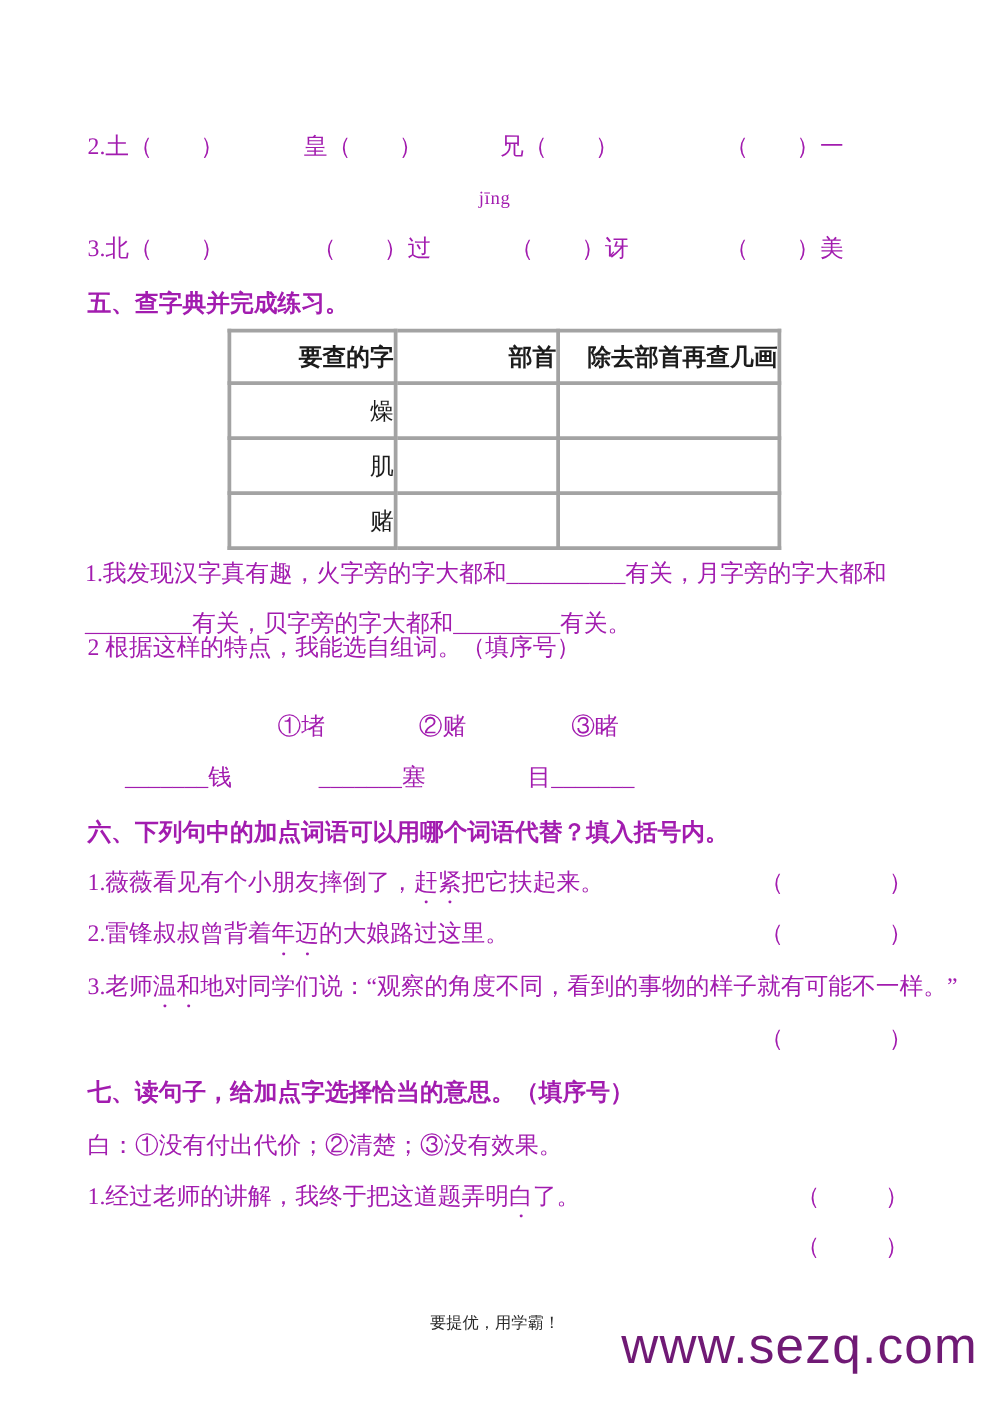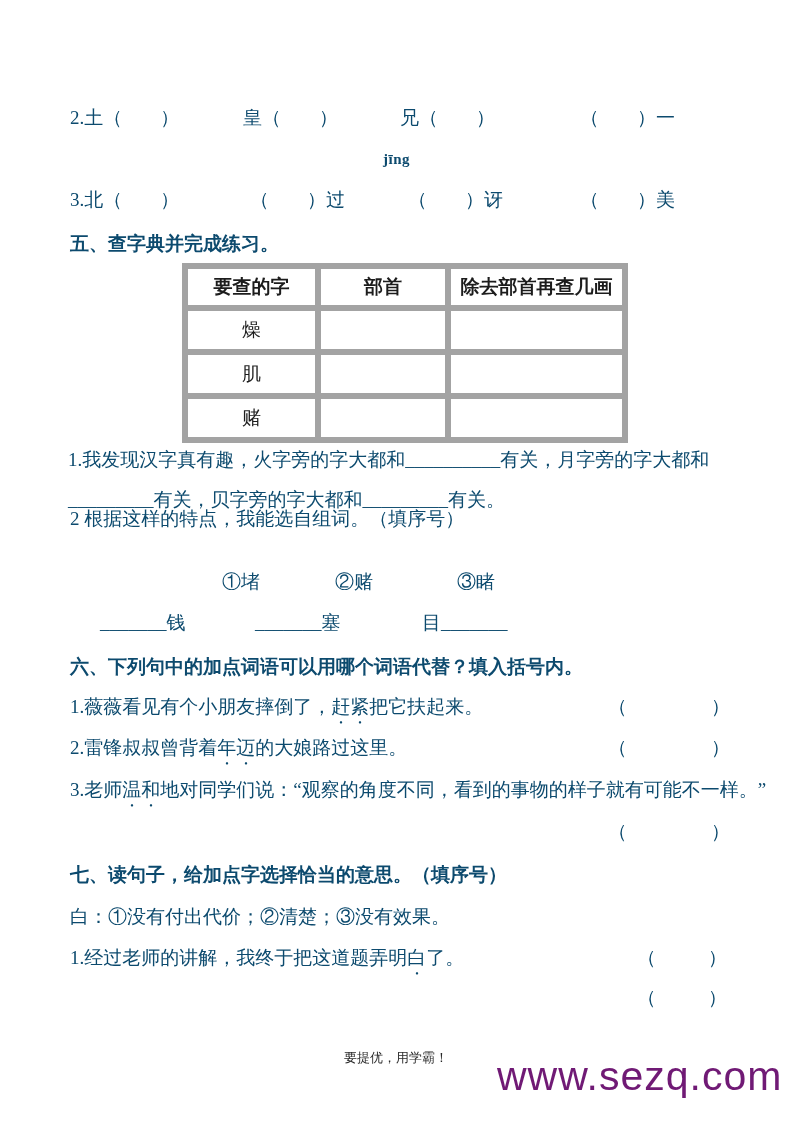--- a/index.html
+++ b/index.html
@@ -8,43 +8,43 @@
     width:800px; height:1131px;
     font-family:"Liberation Serif","DejaVu Serif",serif;
     color:#1c1c1c;
   }
   .page {
     position:relative; width:800px; height:1131px;
     background:#ffffff; overflow:hidden;
   }
   .row {
     position:absolute; font-size:19px; line-height:22px;
-    white-space:pre; color:#0c4a6e;
+    white-space:pre; color:#a21caf;
   }
   .heading {
     font-family:"Liberation Sans","DejaVu Sans",sans-serif;
     font-weight:bold; font-size:19px;
   }
-  .pinyin { font-size:15px; letter-spacing:0.5px;font-weight:bold; }
+  .pinyin { font-size:15px; letter-spacing:0.5px; }
   .dot-em {
     -webkit-text-emphasis:filled dot;
     -webkit-text-emphasis-position:under left;
     text-emphasis:filled dot;
     text-emphasis-position:under left;
     text-align:center;
   }
   .abr { display:inline-flex; align-items:center; }
   .gap-w { display:inline-block; width:84px; }
   .gap-n { display:inline-block; width:52px; }
   table.dict {
     position:absolute; left:182px; top:263px;
     border-collapse:collapse; table-layout:fixed;
   }
   table.dict th, table.dict td {
-    border:6px solid #a3a3a3; text-align:center; vertical-align:middle;
+    border:3px solid #a3a3a3; text-align:right; vertical-align:middle;
     font-size:19px; overflow:hidden;
   }
   table.dict th {
     font-family:"Liberation Sans","DejaVu Sans",sans-serif;
     font-weight:bold; height:42px;
   }
   table.dict td { height:44px; font-weight:normal; }
   .c1 { width:133px; } .c2 { width:130px; } .c3 { width:177px; }
   .footer-slogan {
     position:absolute; top:1049px; left:0; width:792px;

